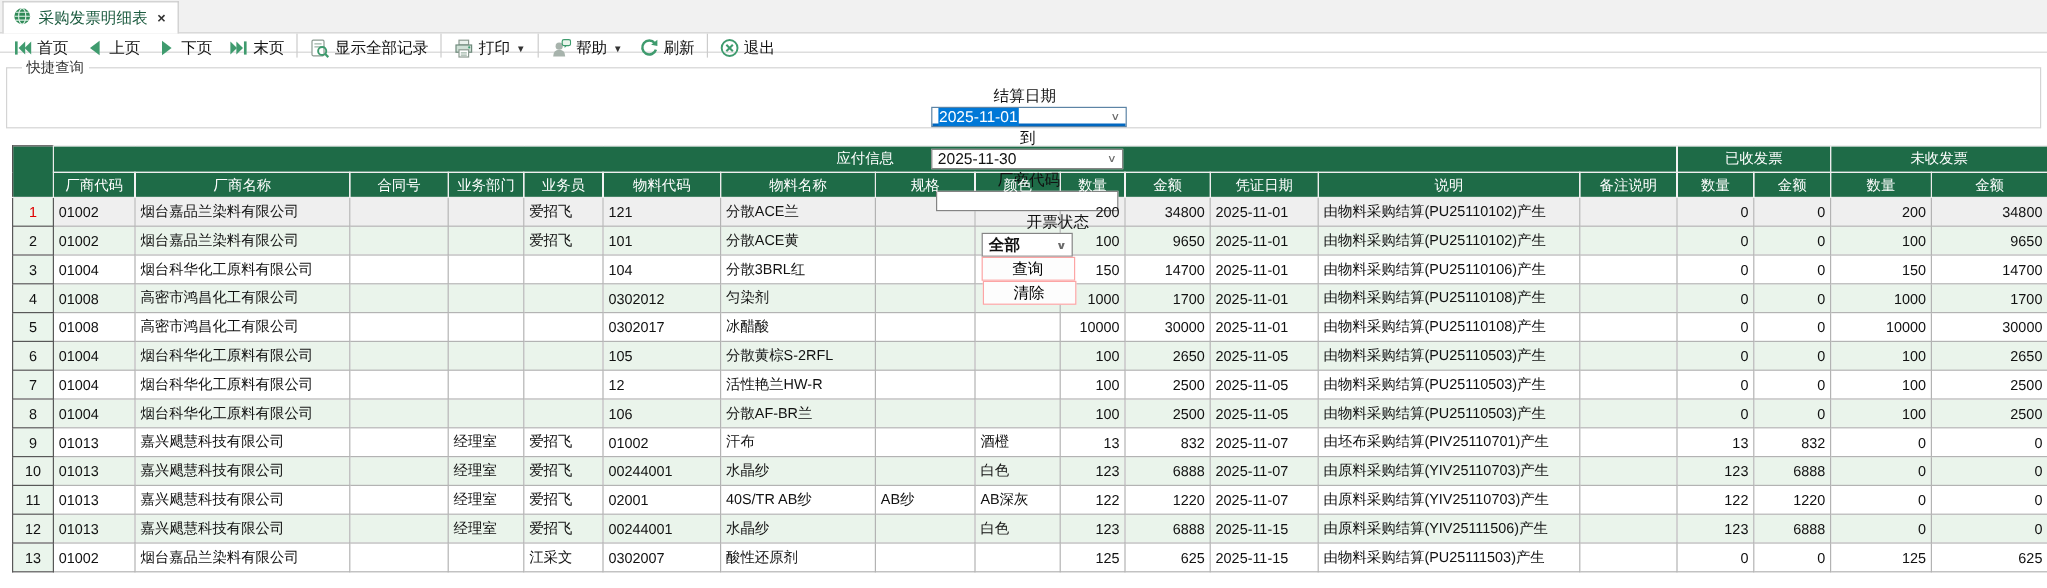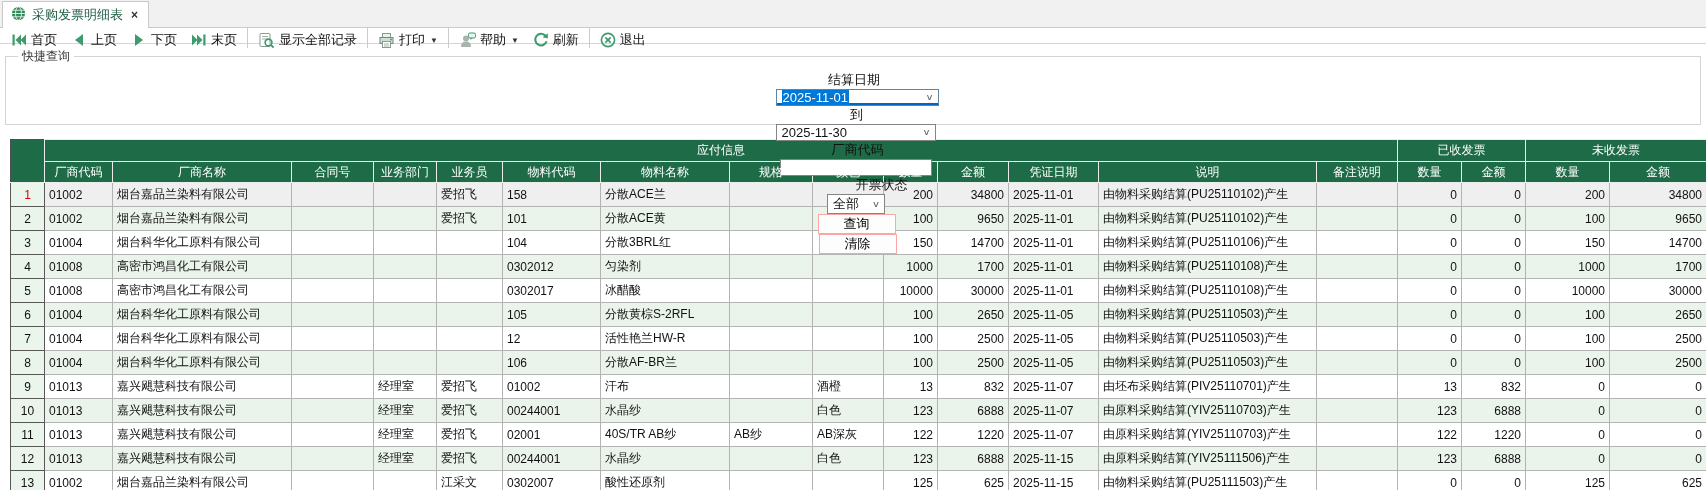--- a/index.html
+++ b/index.html
@@ -14,36 +14,36 @@
   .tab-close { color:#333; font-size:12px; font-weight:bold; cursor:pointer; margin-left:2px; }
 
   
   .toolbar { height:16px; background:#fff; border-bottom:1px solid #d5d5d5; display:flex; align-items:flex-start; padding-left:4px; }
   .tbtn { display:flex; align-items:center; gap:4px; padding:0 7px; height:24px; cursor:pointer; white-space:nowrap; }
   .tbtn svg { display:block; }
   .caret { font-size:8px; color:#333; margin-left:1px; }
   .tsep { width:1px; height:20px; background:#cccccc; margin:0 3px; }
 
   
-  fieldset.query { margin:4px 5px 0 5px; border:1px solid #d4d4d4; padding:6px 8px 27px 8px; }
+  fieldset.query { margin:4px 5px 0 5px; border:1px solid #d4d4d4; padding:6px 8px 9px 8px; }
   fieldset.query legend { font-size:12px; color:#333; padding:0 4px; margin-left:4px; }
   .qrow { display:flex; align-items:center; height:26px;flex-direction:column; }
   .qlabel { margin-left:2px; }
   .combo { height:24px; background:#fff; border:1px solid #848484; display:flex; align-items:center;
     justify-content:space-between; padding:0 4px 0 5px; }
   .combo .chev { color:#6a6a6a; font-size:11px; transform:scaleY(.8); }
   .combo.focused { border-color:#5c84a5; box-shadow: inset 0 -2px 0 #0067c0; }
   .sel-text { background:#0078d7; color:#fff; padding:0 1px; }
   .combo1 { width:163px; margin-left:8px; }
   .combo2 { width:160px; margin-left:5px; }
   .to-label { margin-left:7px; }
   .vendor-label { margin-left:9px; }
   .txtinput { width:152px; height:24px; border:1px solid #848484; margin-left:5px; padding:0 4px; font:inherit; }
   .status-label { margin-left:57px; }
-  .qselect { width:58px; margin-left:6px; }
+  .qselect { width:76px; margin-left:6px;font-weight:bold; }
   .qbtn { width:78px; height:25px; background:#fdfdfd; border:1px solid #fca5a5; font:inherit; cursor:pointer; }
   .qbtn.search { margin-left:7px; }
   .qbtn.clear { margin-left:9px; }
 
   
   .gridwrap { margin:14px 0 0 10px; }
   table.grid { table-layout:fixed; width:1696px; border-collapse:collapse; font-size:12px; }
   table.grid th, table.grid td { overflow:hidden; white-space:nowrap; }
   thead th { background:#1e6b47; color:#fff; font-weight:normal; text-align:center; border:1px solid #ececec; }
   thead tr.grp-row th { height:22px; }
@@ -255,21 +255,21 @@
         </tr>
     </thead>
     <tbody>
         <tr class="current">
           <td class="c0 a-center">1</td>
           <td class="c1 a-left">01002</td>
           <td class="c2 a-left">烟台嘉品兰染料有限公司</td>
           <td class="c3 a-left"></td>
           <td class="c4 a-left"></td>
           <td class="c5 a-left">爱招飞</td>
-          <td class="c6 a-left">158</td>
+          <td class="c6 a-left">121</td>
           <td class="c7 a-left">分散ACE兰</td>
           <td class="c8 a-left"></td>
           <td class="c9 a-left"></td>
           <td class="c10 a-right">200</td>
           <td class="c11 a-right">34800</td>
           <td class="c12 a-left">2025-11-01</td>
           <td class="c13 a-left">由物料采购结算(PU25110102)产生</td>
           <td class="c14 a-left"></td>
           <td class="c15 a-right">0</td>
           <td class="c16 a-right">0</td>

